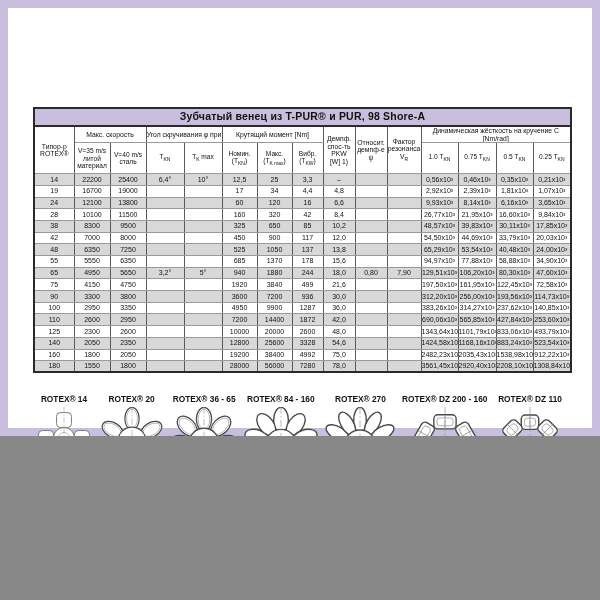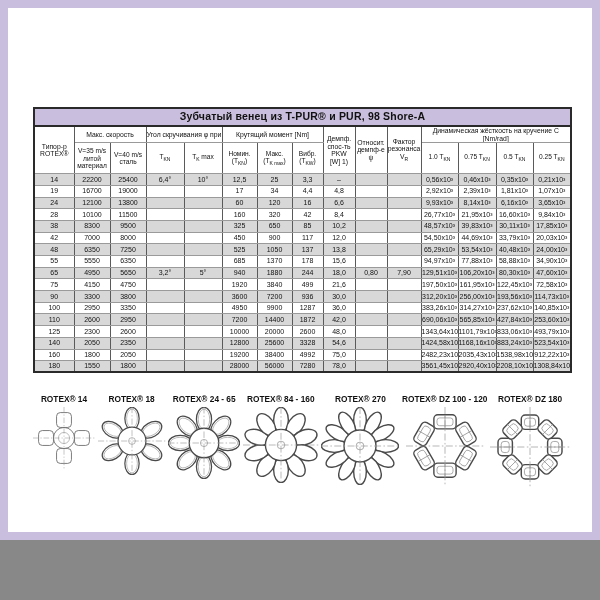--- a/index.html
+++ b/index.html
@@ -1,17 +1,17 @@
 <!DOCTYPE html>
 <html><head>
 <meta charset="utf-8">
 <style>
   html,body{margin:0;padding:0;}
   body{font-family:"Liberation Sans",sans-serif;background:#888;}
-  .page{position:relative;width:600px;height:540px;background:#c9bedd;overflow:hidden;}
+  .page{position:relative;width:600px;height:436px;background:#c9bedd;overflow:hidden;}
   .content{position:absolute;inset:8px;background:#ffffff;}
   .table-wrap{position:absolute;left:25px;top:99px;}
   table.dt{border-collapse:collapse;table-layout:fixed;width:537px;border:2px solid #2a2a2a;}
   table.dt th,table.dt td{border-left:1px solid #5a5a5a;border-right:1px solid #5a5a5a;
     border-top:1px solid #9a9a9a;border-bottom:1px solid #9a9a9a;
     font-weight:normal;text-align:center;vertical-align:middle;padding:0;overflow:hidden;
     font-size:7px;line-height:1.12;color:#111;}
   table.dt th{background:#fff;white-space:pre-line;}
   tr.title-row th{background:#c9bedd;font-weight:bold;font-size:10.5px;height:16px;
     border-bottom:2px solid #2a2a2a;letter-spacing:.2px;}
@@ -400,21 +400,21 @@
               <circle cx="50" cy="50" r="17" fill="#fff" stroke-width="1.4" stroke="#6a6a6a"></circle>
               <circle cx="50" cy="50" r="9" stroke="#8a8a8a" stroke-width="0.9"></circle>
             </g>
             <g stroke="#9a9a9a" stroke-width="0.9" stroke-dasharray="9 3 2 3">
               <line x1="0" y1="50" x2="100" y2="50"></line>
               <line x1="50" y1="0" x2="50" y2="100"></line>
             </g>
           </svg>
         </div>
         <div class="figure">
-          <div class="fig-label">ROTEX® 18</div>
+          <div class="fig-label">ROTEX® 20</div>
           <svg width="68" height="68" viewBox="0 0 100 100">
             <g fill="none" stroke="#4a4a4a" stroke-width="1.8">
               <ellipse cx="50" cy="17" rx="10.5" ry="16.5" fill="#fff" transform="rotate(0 50 17)"></ellipse>
               <ellipse cx="50" cy="17" rx="7.9" ry="13.9" stroke-width="0.8" stroke="#8a8a8a" transform="rotate(0 50 17)"></ellipse>
               <ellipse cx="78.57883832488648" cy="33.5" rx="10.5" ry="16.5" fill="#fff" transform="rotate(60 78.57883832488648 33.5)"></ellipse>
               <ellipse cx="78.57883832488648" cy="33.5" rx="7.9" ry="13.9" stroke-width="0.8" stroke="#8a8a8a" transform="rotate(60 78.57883832488648 33.5)"></ellipse>
               <ellipse cx="78.57883832488648" cy="66.5" rx="10.5" ry="16.5" fill="#fff" transform="rotate(120 78.57883832488648 66.5)"></ellipse>
               <ellipse cx="78.57883832488648" cy="66.5" rx="7.9" ry="13.9" stroke-width="0.8" stroke="#8a8a8a" transform="rotate(120 78.57883832488648 66.5)"></ellipse>
               <ellipse cx="50" cy="83" rx="10.5" ry="16.5" fill="#fff" transform="rotate(180 50 83)"></ellipse>
               <ellipse cx="50" cy="83" rx="7.9" ry="13.9" stroke-width="0.8" stroke="#8a8a8a" transform="rotate(180 50 83)"></ellipse>
@@ -425,21 +425,21 @@
               <circle cx="50" cy="50" r="20.5" fill="#fff"></circle>
               <circle cx="50" cy="50" r="5" stroke="#8a8a8a" stroke-width="0.9"></circle>
             </g>
             <g stroke="#9a9a9a" stroke-width="0.9" stroke-dasharray="9 3 2 3">
               <line x1="0" y1="50" x2="100" y2="50"></line>
               <line x1="50" y1="0" x2="50" y2="100"></line>
             </g>
           </svg>
         </div>
         <div class="figure">
-          <div class="fig-label">ROTEX® 24 - 65</div>
+          <div class="fig-label">ROTEX® 36 - 65</div>
           <svg width="72" height="72" viewBox="0 0 100 100">
             <g fill="none" stroke="#4a4a4a" stroke-width="1.8">
               <ellipse cx="50" cy="17" rx="10.5" ry="16.5" fill="#fff" transform="rotate(0 50 17)"></ellipse>
               <ellipse cx="50" cy="17" rx="7.9" ry="13.9" stroke-width="0.8" stroke="#8a8a8a" transform="rotate(0 50 17)"></ellipse>
               <ellipse cx="73.33452377915607" cy="26.665476220843935" rx="10.5" ry="16.5" fill="#fff" transform="rotate(45 73.33452377915607 26.665476220843935)"></ellipse>
               <ellipse cx="73.33452377915607" cy="26.665476220843935" rx="7.9" ry="13.9" stroke-width="0.8" stroke="#8a8a8a" transform="rotate(45 73.33452377915607 26.665476220843935)"></ellipse>
               <ellipse cx="83" cy="50" rx="10.5" ry="16.5" fill="#fff" transform="rotate(90 83 50)"></ellipse>
               <ellipse cx="83" cy="50" rx="7.9" ry="13.9" stroke-width="0.8" stroke="#8a8a8a" transform="rotate(90 83 50)"></ellipse>
               <ellipse cx="73.33452377915607" cy="73.33452377915606" rx="10.5" ry="16.5" fill="#fff" transform="rotate(135 73.33452377915607 73.33452377915606)"></ellipse>
               <ellipse cx="73.33452377915607" cy="73.33452377915606" rx="7.9" ry="13.9" stroke-width="0.8" stroke="#8a8a8a" transform="rotate(135 73.33452377915607 73.33452377915606)"></ellipse>
@@ -502,21 +502,21 @@
               <circle cx="50" cy="50" r="20.5" fill="#fff"></circle>
               <circle cx="50" cy="50" r="5" stroke="#8a8a8a" stroke-width="0.9"></circle>
             </g>
             <g stroke="#9a9a9a" stroke-width="0.9" stroke-dasharray="9 3 2 3">
               <line x1="0" y1="50" x2="100" y2="50"></line>
               <line x1="50" y1="0" x2="50" y2="100"></line>
             </g>
           </svg>
         </div>
         <div class="figure">
-          <div class="fig-label">ROTEX® DZ 100 - 120</div>
+          <div class="fig-label">ROTEX® DZ 200 - 160</div>
           <svg width="78" height="78" viewBox="0 0 100 100">
             <g fill="none" stroke="#4a4a4a" stroke-width="1.8">
               <rect x="35.74" y="10" width="28.52" height="18" rx="5" fill="#fff" transform="rotate(0 50 19)"></rect>
               <rect x="39.74" y="14" width="20.52" height="10" rx="3.5" stroke="#8a8a8a" stroke-width="0.9" transform="rotate(0 50 19)"></rect>
               <line x1="50" y1="10" x2="50" y2="28" stroke="#8a8a8a" stroke-width="0.9" transform="rotate(0 50 19)"></line>
               <rect x="62.58678751731761" y="25.5" width="28.52" height="18" rx="5" fill="#fff" transform="rotate(60 76.84678751731761 34.5)"></rect>
               <rect x="66.58678751731762" y="29.5" width="20.52" height="10" rx="3.5" stroke="#8a8a8a" stroke-width="0.9" transform="rotate(60 76.84678751731761 34.5)"></rect>
               <line x1="76.84678751731761" y1="25.5" x2="76.84678751731761" y2="43.5" stroke="#8a8a8a" stroke-width="0.9" transform="rotate(60 76.84678751731761 34.5)"></line>
               <rect x="62.58678751731761" y="56.5" width="28.52" height="18" rx="5" fill="#fff" transform="rotate(120 76.84678751731761 65.5)"></rect>
               <rect x="66.58678751731762" y="60.5" width="20.52" height="10" rx="3.5" stroke="#8a8a8a" stroke-width="0.9" transform="rotate(120 76.84678751731761 65.5)"></rect>
@@ -531,21 +531,21 @@
               <rect x="12.893212482682403" y="29.5" width="20.52" height="10" rx="3.5" stroke="#8a8a8a" stroke-width="0.9" transform="rotate(300 23.153212482682402 34.5)"></rect>
               <line x1="23.153212482682402" y1="25.5" x2="23.153212482682402" y2="43.5" stroke="#8a8a8a" stroke-width="0.9" transform="rotate(300 23.153212482682402 34.5)"></line>
             </g>
             <g stroke="#9a9a9a" stroke-width="0.9" stroke-dasharray="9 3 2 3">
               <line x1="0" y1="50" x2="100" y2="50"></line>
               <line x1="50" y1="0" x2="50" y2="100"></line>
             </g>
           </svg>
         </div>
         <div class="figure">
-          <div class="fig-label">ROTEX® DZ 180</div>
+          <div class="fig-label">ROTEX® DZ 110</div>
           <svg width="80" height="80" viewBox="0 0 100 100">
             <g fill="none" stroke="#4a4a4a" stroke-width="1.8">
               <rect x="39.08586850894764" y="10" width="21.82826298210472" height="18" rx="5" fill="#fff" transform="rotate(0 50 19)"></rect>
               <rect x="43.08586850894764" y="14" width="13.828262982104722" height="10" rx="3.5" stroke="#8a8a8a" stroke-width="0.9" transform="rotate(0 50 19)"></rect>
               <line x1="50" y1="10" x2="50" y2="28" stroke="#8a8a8a" stroke-width="0.9" transform="rotate(0 50 19)"></line>
               <rect x="61.00617872573062" y="19.079689783217027" width="21.82826298210472" height="18" rx="5" fill="#fff" transform="rotate(45 71.92031021678298 28.079689783217027)"></rect>
               <rect x="65.00617872573062" y="23.079689783217027" width="13.828262982104722" height="10" rx="3.5" stroke="#8a8a8a" stroke-width="0.9" transform="rotate(45 71.92031021678298 28.079689783217027)"></rect>
               <line x1="71.92031021678298" y1="19.079689783217027" x2="71.92031021678298" y2="37.07968978321703" stroke="#8a8a8a" stroke-width="0.9" transform="rotate(45 71.92031021678298 28.079689783217027)"></line>
               <rect x="70.08586850894764" y="41" width="21.82826298210472" height="18" rx="5" fill="#fff" transform="rotate(90 81 50)"></rect>
               <rect x="74.08586850894764" y="45" width="13.828262982104722" height="10" rx="3.5" stroke="#8a8a8a" stroke-width="0.9" transform="rotate(90 81 50)"></rect>

